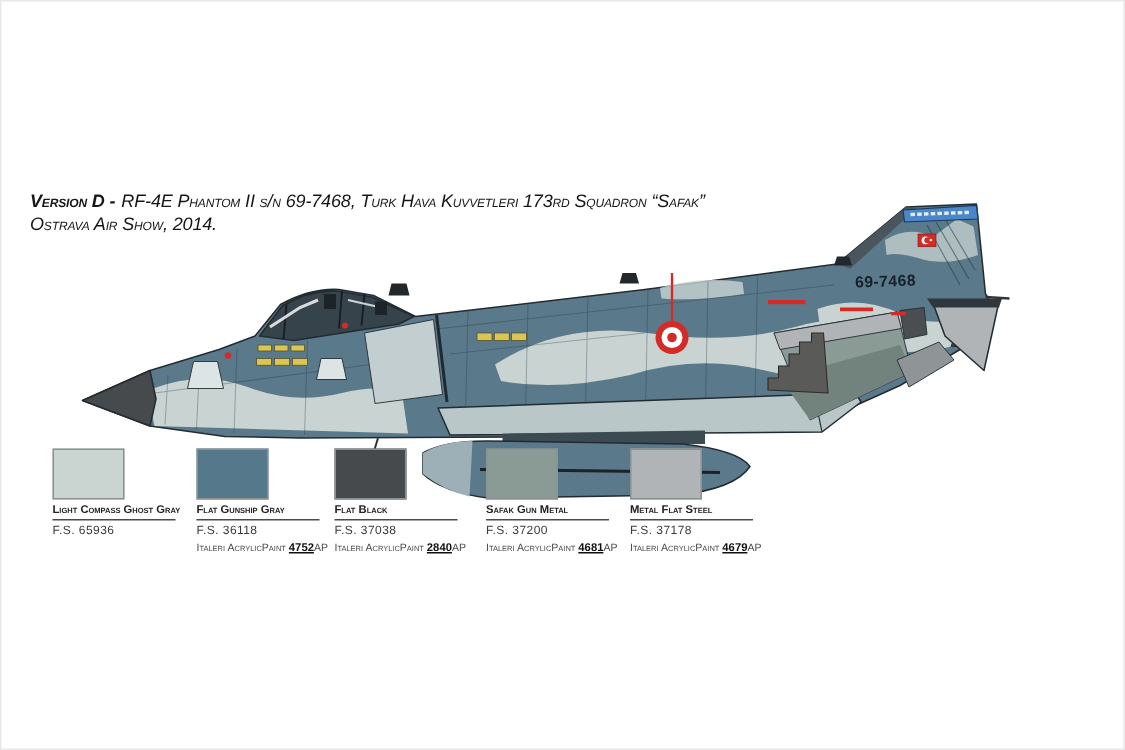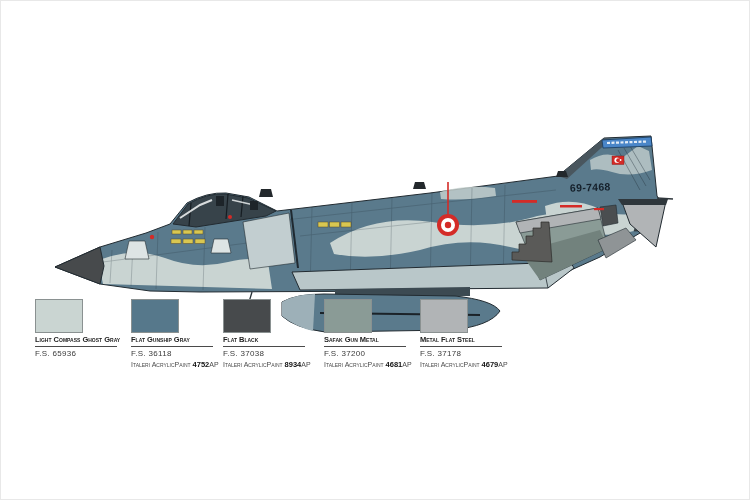--- a/index.html
+++ b/index.html
@@ -40,27 +40,33 @@
   .swatch-box{width:48px;height:34px;border:1.5px solid #8a9191;box-sizing:border-box;}
   .swatch-name{
     margin-top:3px;font-weight:700;font-variant:small-caps;
     font-size:7.5px;line-height:8px;color:#222;white-space:nowrap;letter-spacing:0;
   }
   .swatch-rule{width:82px;border-bottom:1.2px solid #4a4a4a;margin-top:2px;}
   .swatch-fs{margin-top:2px;font-size:8px;color:#3a3a3a;letter-spacing:.3px;}
   .swatch-paint{
     margin-top:2px;font-size:7px;color:#4a4a4a;font-variant:small-caps;white-space:nowrap;
   }
-  .swatch-paint b{color:#111;font-size:7.5px;}
+  .swatch-paint b{color:#111;font-size:7.5px;text-decoration:underline;}
 </style>
 </head>
 <body>
 
 <div class="page">
 
+  <div class="header">
+    <div class="line1">
+      <span class="version-label">Version D -</span><span>RF-4E Phantom II s/n 69-7468, Turk Hava Kuvvetleri 173rd Squadron “Safak”</span>
+    </div>
+    <div class="line2">Ostrava Air Show, 2014.</div>
+  </div>
 
   <svg class="art" width="750" height="500" viewBox="0 0 750 500">
 
     <g>
 
       <path class="f-gunship o" d="M55 267 L100 247 L146 233 L170 224 L187 203
            Q207 192 226 193 L249 197 L277 211
            L320 206 L430 193 L558 176
            L604 138 L651 136 L657 196 L664 206
            L645 230 L600 257 L540 284
@@ -210,21 +216,21 @@
       <div class="swatch-rule"></div>
       <div class="swatch-fs">F.S. 36118</div>
       <div class="swatch-paint"><span>Italeri AcrylicPaint</span> <b>4752</b><span>AP</span></div>
     </div>
 
     <div class="swatch-col" style="left:210px">
       <div class="swatch-box" style="background-color: rgb(71, 74, 76);"></div>
       <div class="swatch-name">Flat Black</div>
       <div class="swatch-rule"></div>
       <div class="swatch-fs">F.S. 37038</div>
-      <div class="swatch-paint"><span>Italeri AcrylicPaint</span> <b>8934</b><span>AP</span></div>
+      <div class="swatch-paint"><span>Italeri AcrylicPaint</span> <b>2840</b><span>AP</span></div>
     </div>
 
     <div class="swatch-col" style="left:311px">
       <div class="swatch-box" style="background-color: rgb(138, 155, 150);"></div>
       <div class="swatch-name">Safak Gun Metal</div>
       <div class="swatch-rule"></div>
       <div class="swatch-fs">F.S. 37200</div>
       <div class="swatch-paint"><span>Italeri AcrylicPaint</span> <b>4681</b><span>AP</span></div>
     </div>
 

